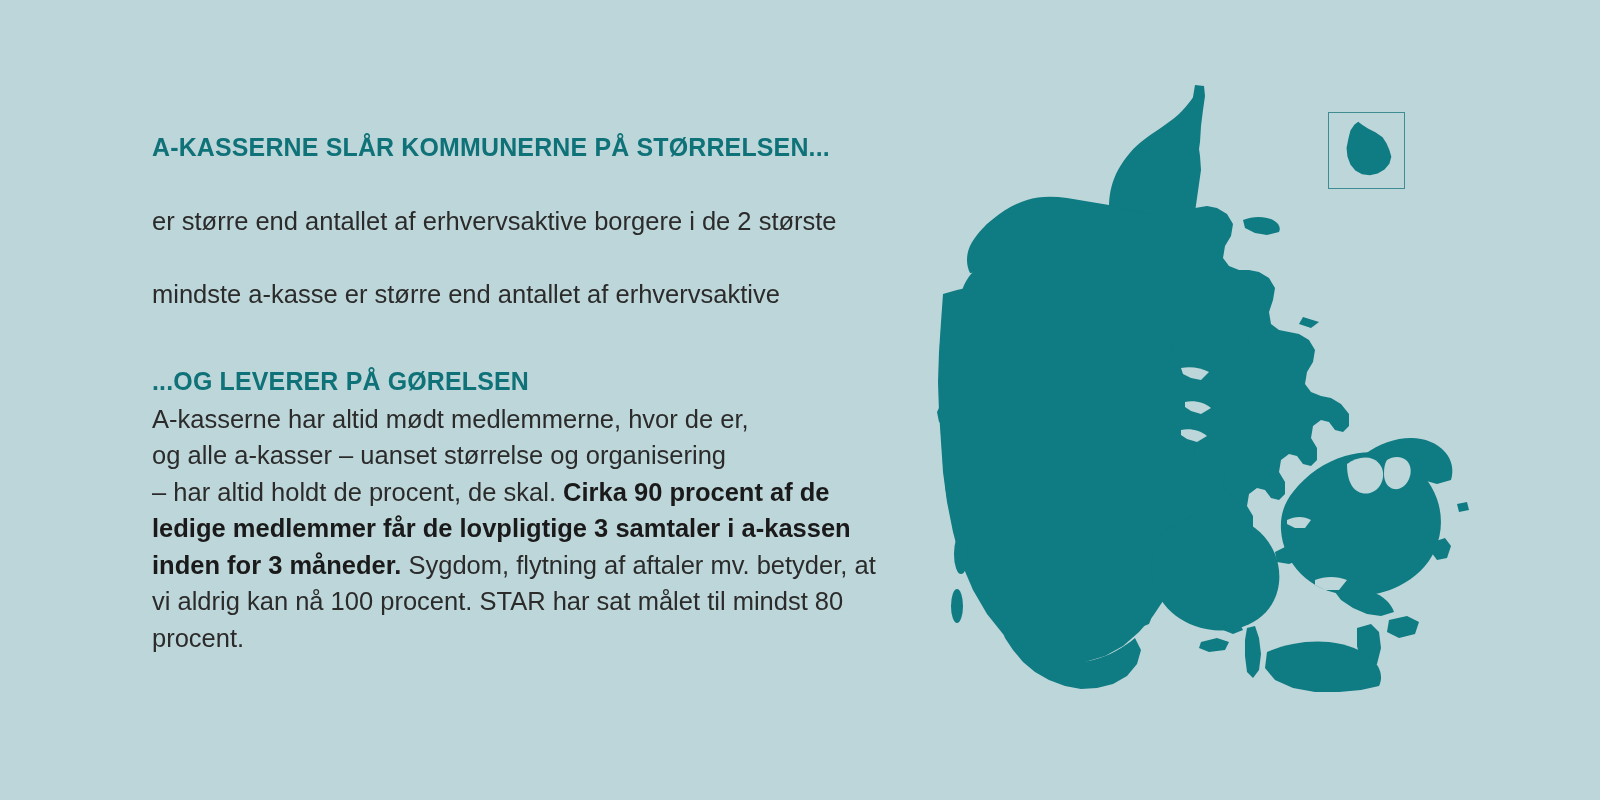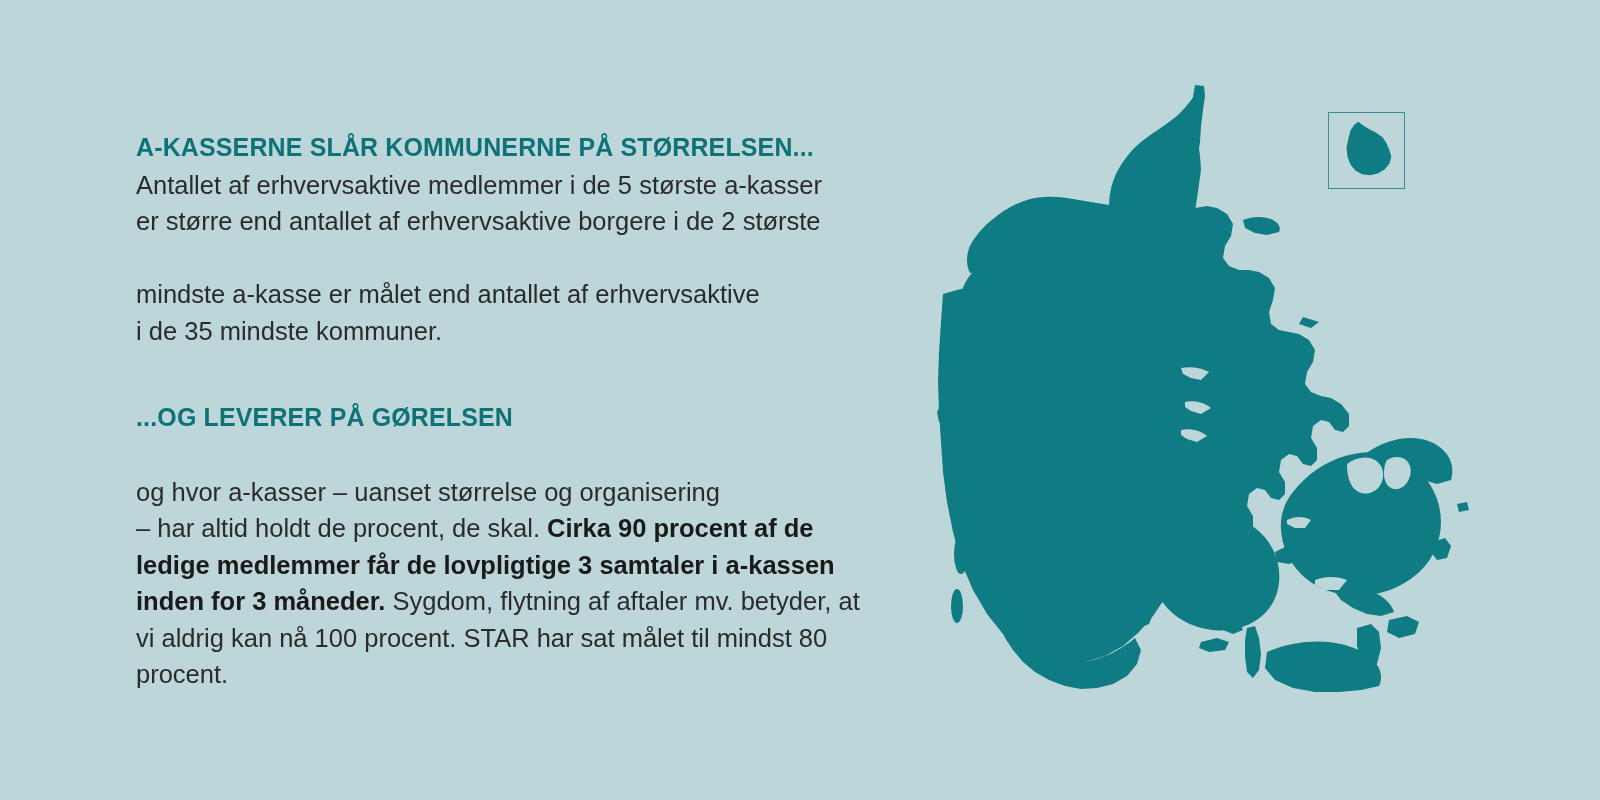--- a/index.html
+++ b/index.html
@@ -11,21 +11,21 @@
     background:#bdd6d9;
     font-family:"Liberation Sans", sans-serif;
     position:relative;
   }
 
   #stage { position:absolute; inset:0; }
 
   
   .text-col {
     position:absolute;
-    left:136px; top:134px;
+    left:152px; top:134px;
     width:740px;
   }
 
   .block { margin-bottom:0; }
 
   .heading {
     color:#0e7278;
     font-weight:bold;
     font-size:26.5px;
     letter-spacing:0.2px;
@@ -79,35 +79,34 @@
 </head>
 <body>
 
 <div id="stage">
 
   <div class="text-col">
 
     <div class="block">
       <div class="heading">A-KASSERNE SLÅR KOMMUNERNE PÅ STØRRELSEN...</div>
       <div class="body-text">
-        <span>Antallet af erhvervsaktive medlemmer i de 5 største a-kasser</span><br>
+        <br>
         <span>er større end antallet af erhvervsaktive borgere i de 2 største</span><br>
         <br>
-        <span>mindste a-kasse er målet end antallet af erhvervsaktive</span><br>
-        <span>i de 35 mindste kommuner.</span>
+        <span>mindste a-kasse er større end antallet af erhvervsaktive</span><br>
       </div>
     </div>
 
     <div class="gap"></div>
 
     <div class="block">
       <div class="heading">...OG LEVERER PÅ GØRELSEN</div>
       <div class="body-text">
-        <br>
-        <span>og hvor a-kasser – uanset størrelse og organisering</span><br>
+        <span>A-kasserne har altid mødt medlemmerne, hvor de er,</span><br>
+        <span>og alle a-kasser – uanset størrelse og organisering</span><br>
         <span>– har altid holdt de procent, de skal. </span><span class="b">Cirka 90 procent af de ledige medlemmer får de lovpligtige 3 samtaler i a-kassen inden for 3 måneder.</span><span> Sygdom, flytning af aftaler mv. betyder, at vi aldrig kan nå 100 procent. STAR har sat målet til mindst 80 procent.</span>
       </div>
     </div>
   </div>
 
   <div class="source-note">Kilde: DAK på baggrund af tal fra DST og STAR.</div>
 
   <div class="map-wrap">
     <svg viewBox="0 0 580 640" preserveAspectRatio="xMidYMid meet">
       <g fill="#0f7b82">

